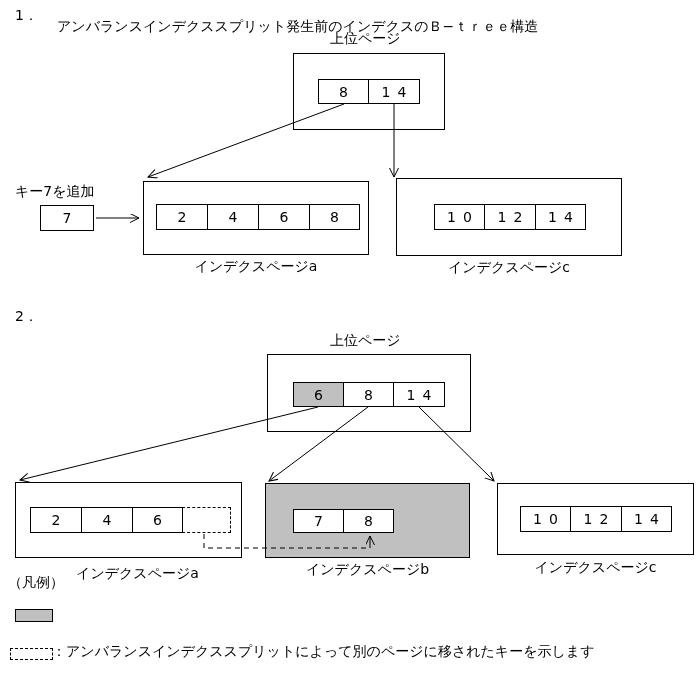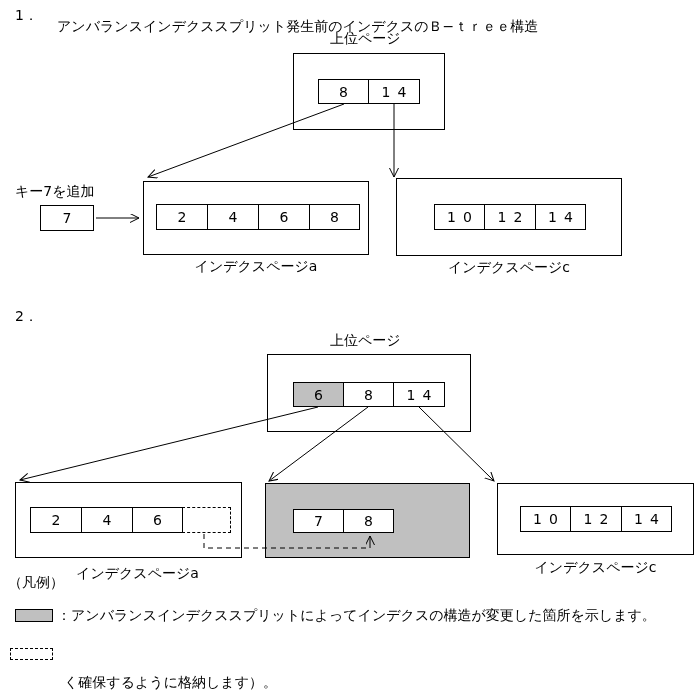--- a/index.html
+++ b/index.html
@@ -96,30 +96,30 @@
     <div class="cell" style="width:51px">6</div>
     <div class="cell dashed" style="width:49px"></div>
   </div>
   <div class="label center" style="left:30px;top:566px;width:215px">インデクスページa</div>
 
   <div class="box" style="left: 265px; top: 483px; width: 205px; height: 75px; background-color: rgb(192, 192, 192);"></div>
   <div class="cells" style="left:293px;top:509px;height:24px">
     <div class="cell" style="width:51px">7</div>
     <div class="cell" style="width:51px">8</div>
   </div>
+  <div class="label center" style="left:265px;top:562px;width:205px">インデクスページb</div>
 
   <div class="box" style="left:497px;top:483px;width:197px;height:72px"></div>
   <div class="cells" style="left:520px;top:506px;height:26px">
     <div class="cell" style="width:51px">10</div>
     <div class="cell" style="width:52px">12</div>
     <div class="cell" style="width:51px">14</div>
   </div>
   <div class="label center" style="left:497px;top:560px;width:197px">インデクスページc</div>
 
   <div class="label" style="left:8px;top:575px">（凡例）</div>
 
   <div class="swatch solid" style="left: 15px; top: 609px; width: 38px; height: 13px; background-color: rgb(192, 192, 192);"></div>
-  <div class="label" style="left:57px;top:608px">：アンバランスインデクススプリットによってインデクスの構造が変更した箇所を示します。</div>
 
   <div class="swatch dash" style="left:10px;top:648px;width:43px;height:12px"></div>
-  <div class="label" style="left:64px;top:675px">く確保するように格納します）。</div>
+  <div class="label" style="left:52px;top:644px">：アンバランスインデクススプリットによって別のページに移されたキーを示します</div>
 
 </div>
 
 </body></html>

